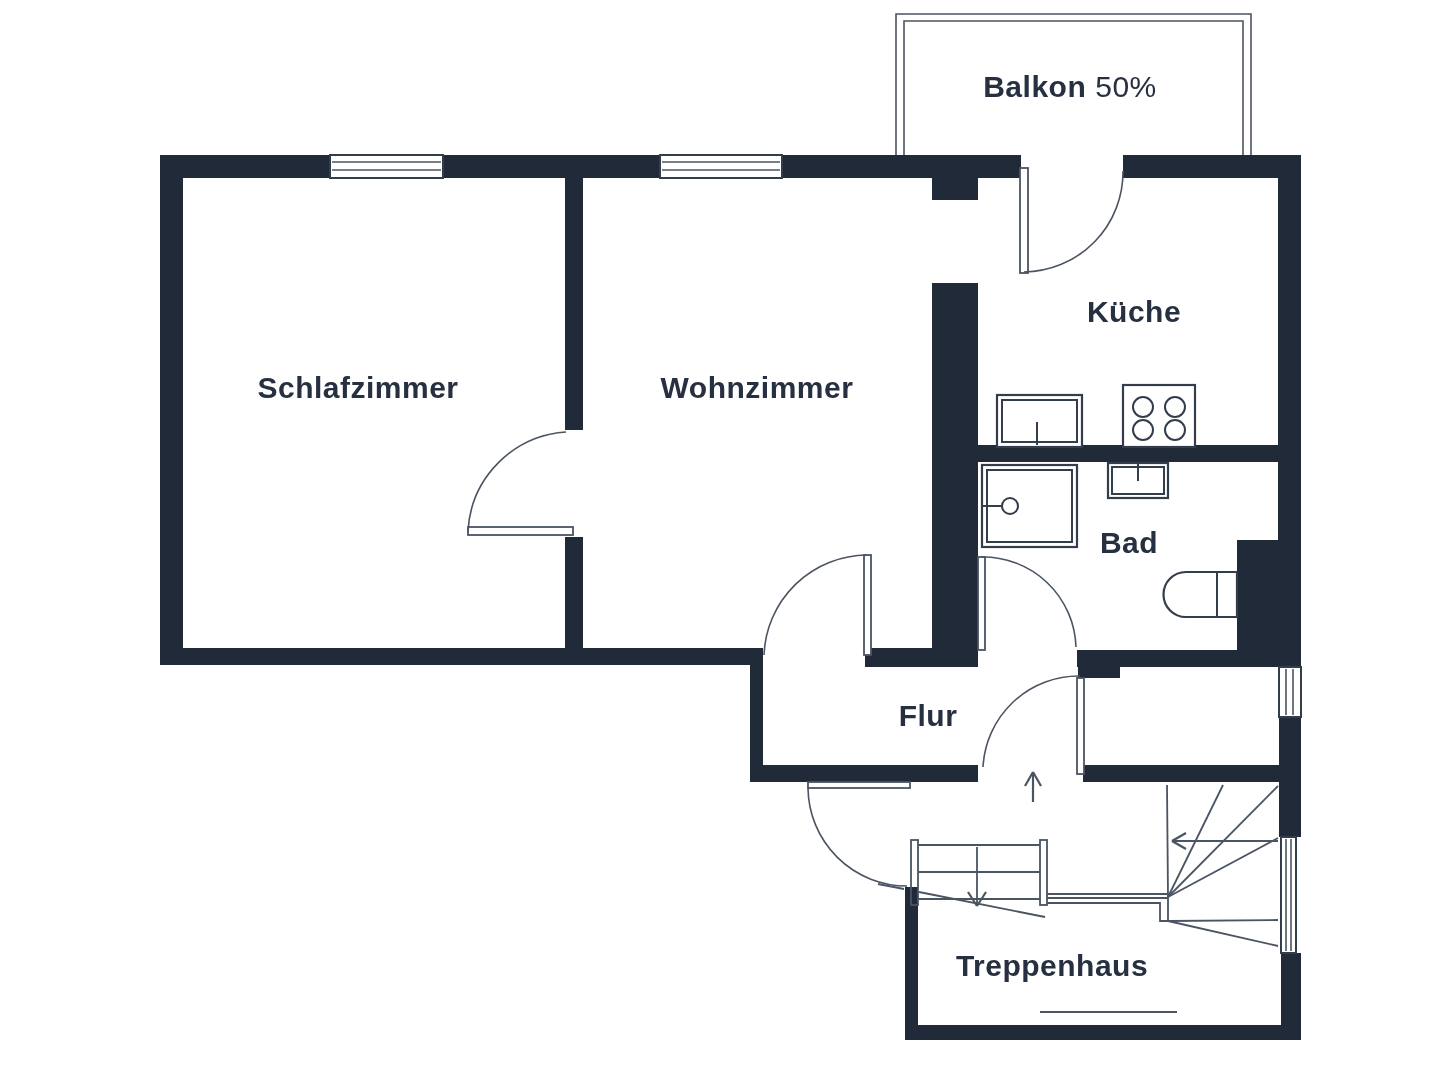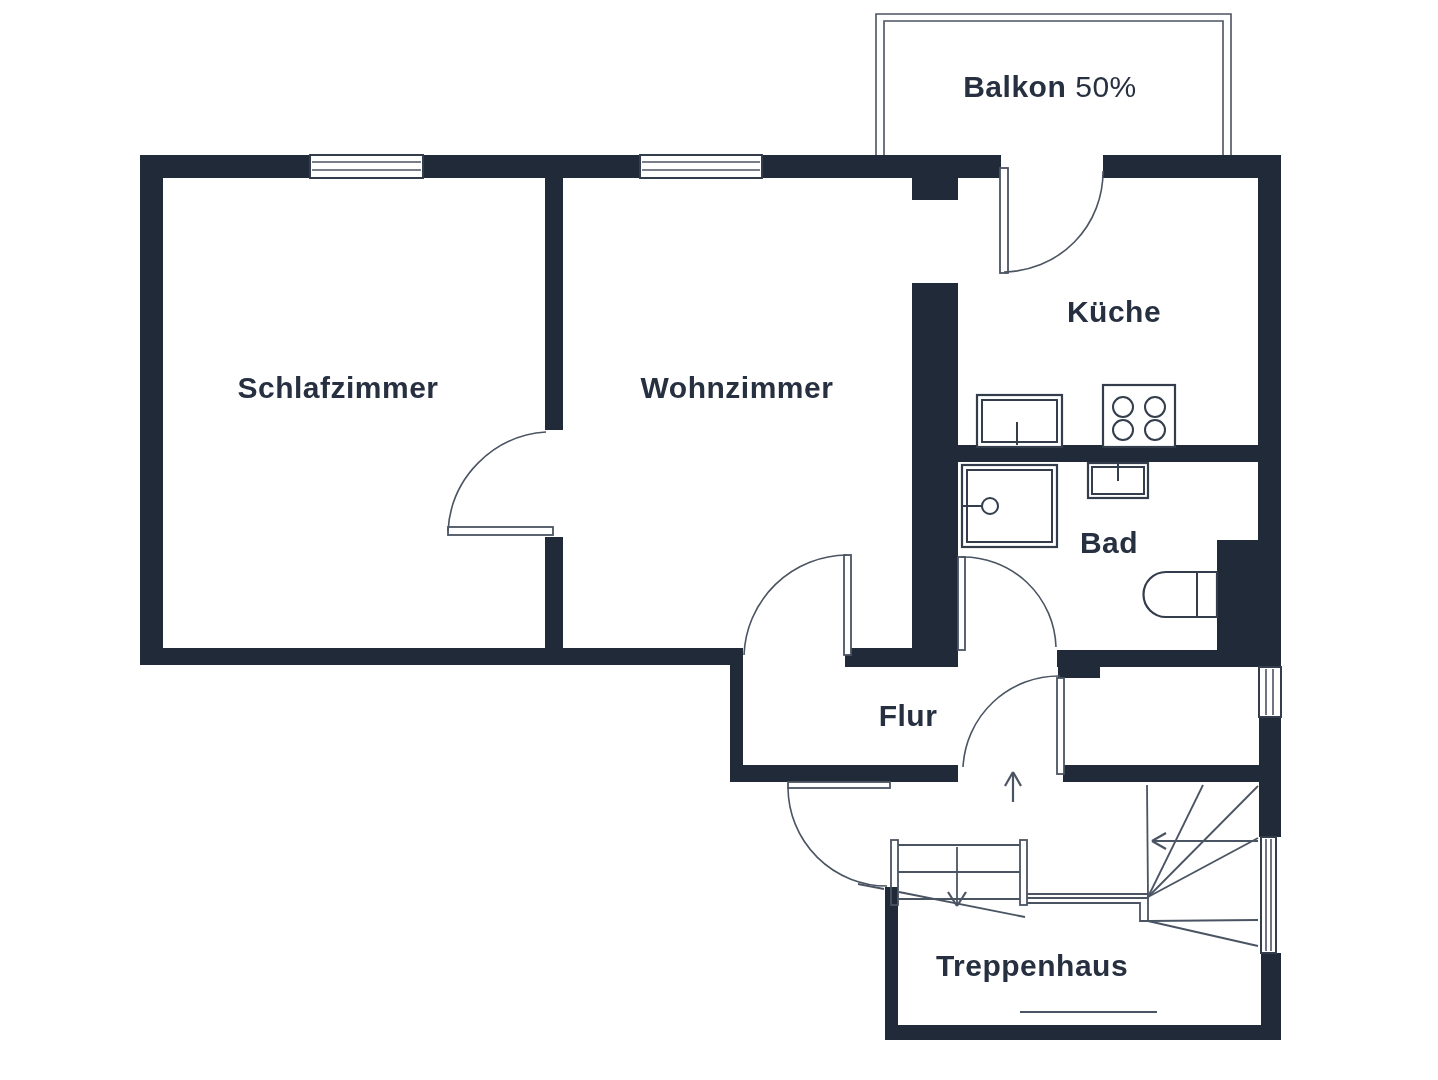--- a/index.html
+++ b/index.html
@@ -1,16 +1,16 @@
 <!DOCTYPE html>
 <html style="--bg: #ffffff; --wall: #202a38; --line: #4b5462; --fixture: #333d4c; --text: #273040;"><head>
 <meta charset="utf-8">
 <style>
   html, body { margin: 0; padding: 0; background: #ffffff; }
-  .stage { width: 1260px; height: 1080px; position: relative; background: var(--bg, #fff); }
+  .stage { width: 1260px; height: 1080px; position: relative; background: var(--bg, #fff); padding-left: 20px; }
   svg { display: block; }
   text {
     font-family: "Liberation Sans", "DejaVu Sans", sans-serif;
     font-weight: 700;
     fill: var(--text, #273040);
     letter-spacing: 0.5px;
   }
   .wall { fill: var(--wall, #202a38); }
   .thinner { stroke: var(--line, #4b5462); stroke-width: 1.6; fill: none; }
   .leaf { stroke: var(--line, #4b5462); stroke-width: 1.8; fill: #ffffff; }

